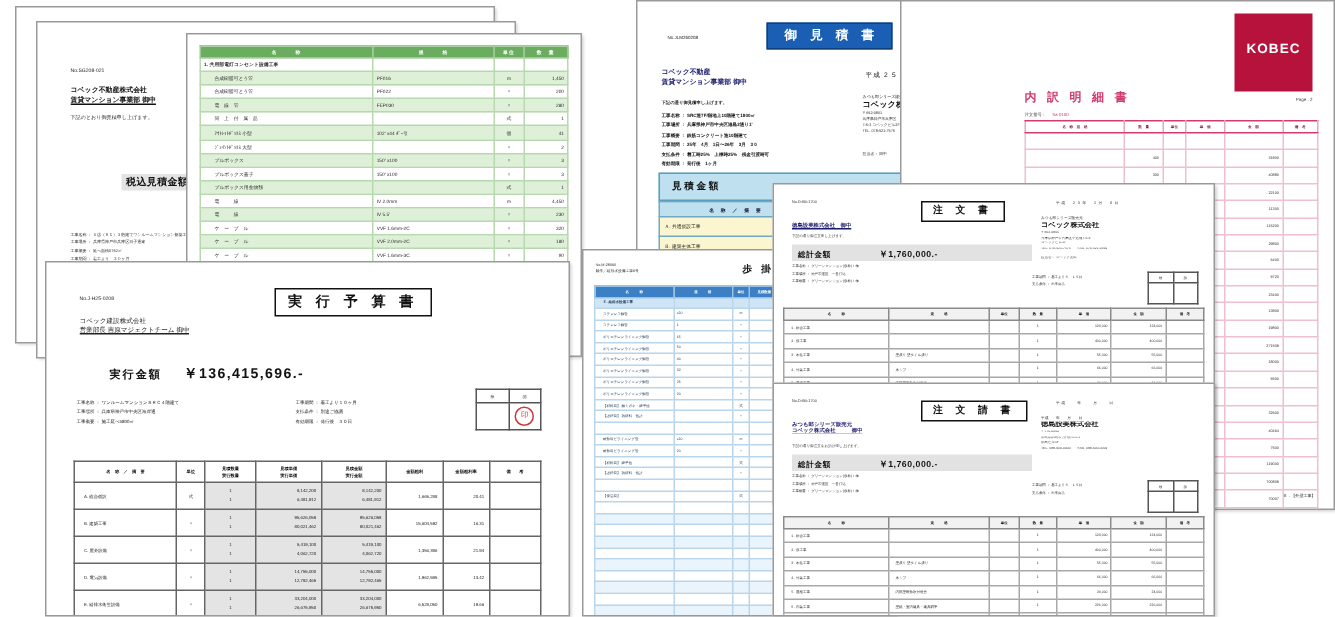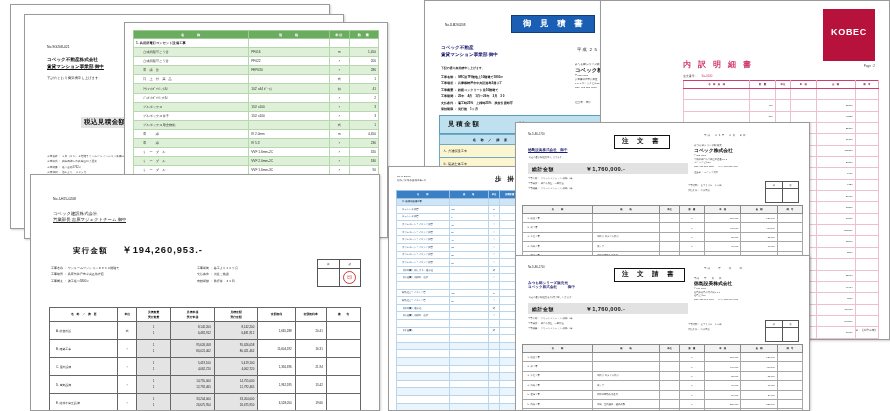--- a/index.html
+++ b/index.html
@@ -704,27 +704,30 @@
             <td class="r"></td>
             <td class="r"></td>
             <td class="r"></td>
           </tr>
         </tbody>
     </table>
   </div>
 
   <div class="doc shadow" id="doc-jikkou">
     <div class="j-no">No.J-H25-0208</div>
+    <div class="j-title">
+      <span class="ttl-box">実 行 予 算 書</span>
+    </div>
     <div class="j-comp">
       <span class="ln">コベック建設株式会社</span>
       <u class="ln">営業部長 吉原マジェクトチーム 御中</u>
     </div>
     <div class="j-amt">
       <span class="lbl">実行金額</span>
-      <span class="val">￥194,260,953.-</span>
+      <span class="val">￥136,415,696.-</span>
     </div>
     <div class="j-meta" id="j-meta">
         <span class="ln">工事名称 ： ワンルームマンション８ＲＣ４階建て</span>
         <span class="ln">工事場所 ： 兵庫県神戸市中央区海岸通</span>
         <span class="ln">工事概要 ： 施工延べ5800㎡</span>
       </div>
     <div class="j-meta2" id="j-meta2">
         <span class="ln">工事期間 ： 着工より１０ヶ月</span>
         <span class="ln">支払条件 ： 別途ご協議</span>
         <span class="ln">有効期限 ： 発行後　３０日</span>

